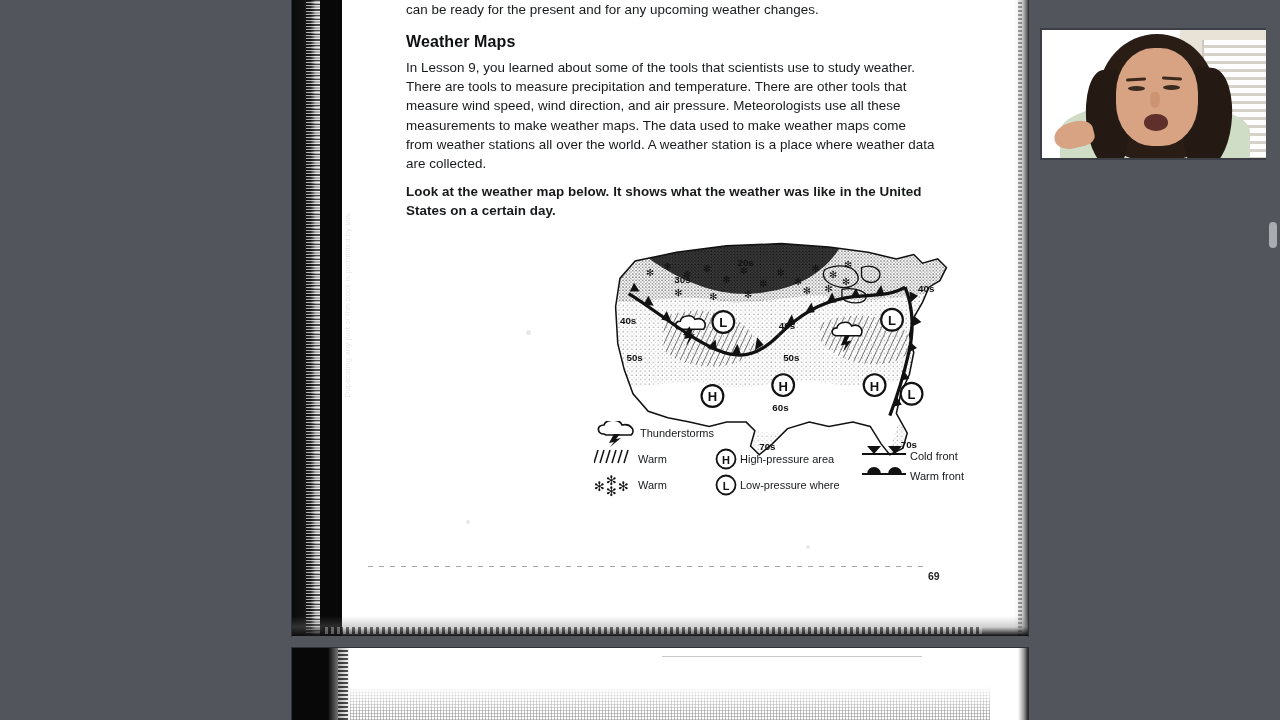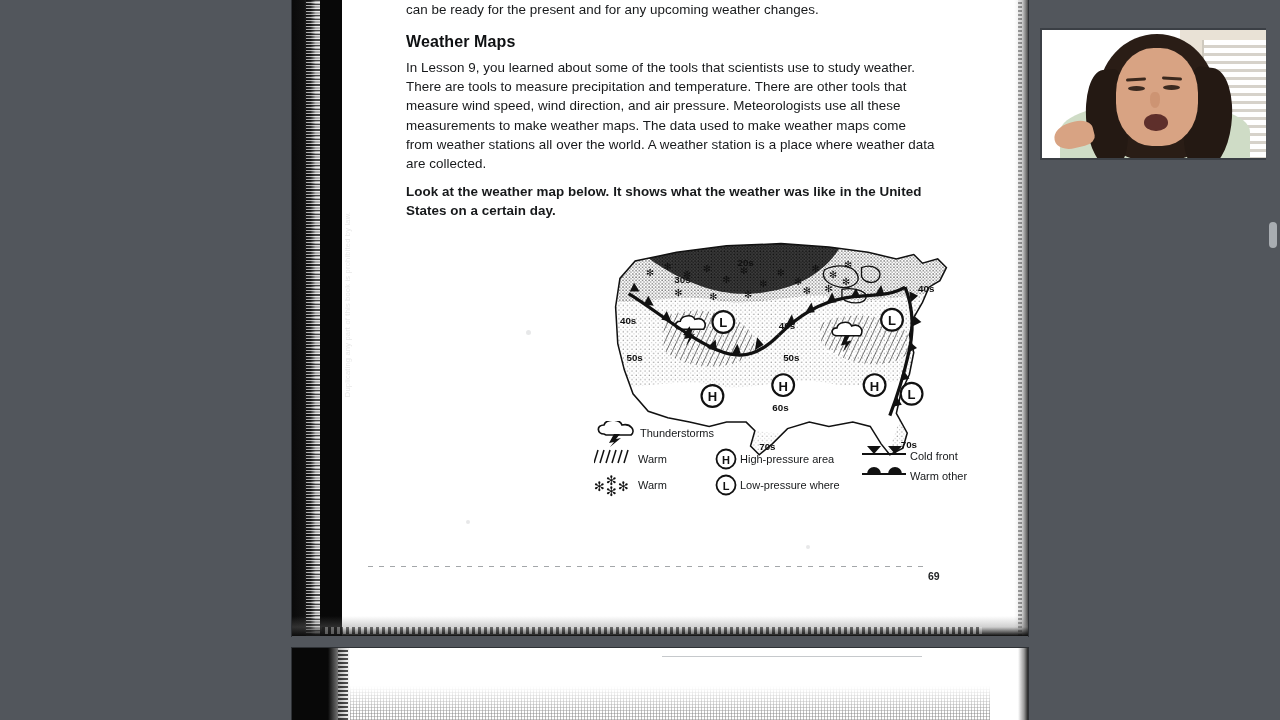--- a/index.html
+++ b/index.html
@@ -478,21 +478,21 @@
           </div>
 
           <div class="lg-row" style="height:20px">
             <span class="sym" style="width:48px;flex:0 0 48px">
               <svg width="46" height="14" viewBox="0 0 46 14">
                 <line x1="0" y1="10" x2="44" y2="10" stroke="#111" stroke-width="2.2"></line>
                 <path d="M5,10 A7,7 0 0 1 19,10 Z" fill="#111"></path>
                 <path d="M26,10 A7,7 0 0 1 40,10 Z" fill="#111"></path>
               </svg>
             </span>
-            <span class="txt">Warm other</span>
+            <span class="txt">Warm front</span>
           </div>
         </div>
       </div>
 
       <div class="foot-rule" style="left:-38px;"></div>
       <div class="pageno" style="left:522px;">69</div>
 
       <div class="smudge" style="left:120px;top:330px;width:5px;height:5px;"></div>
       <div class="smudge" style="left:400px;top:545px;width:4px;height:4px;"></div>
       <div class="smudge" style="left:60px;top:520px;width:4px;height:4px;"></div>

